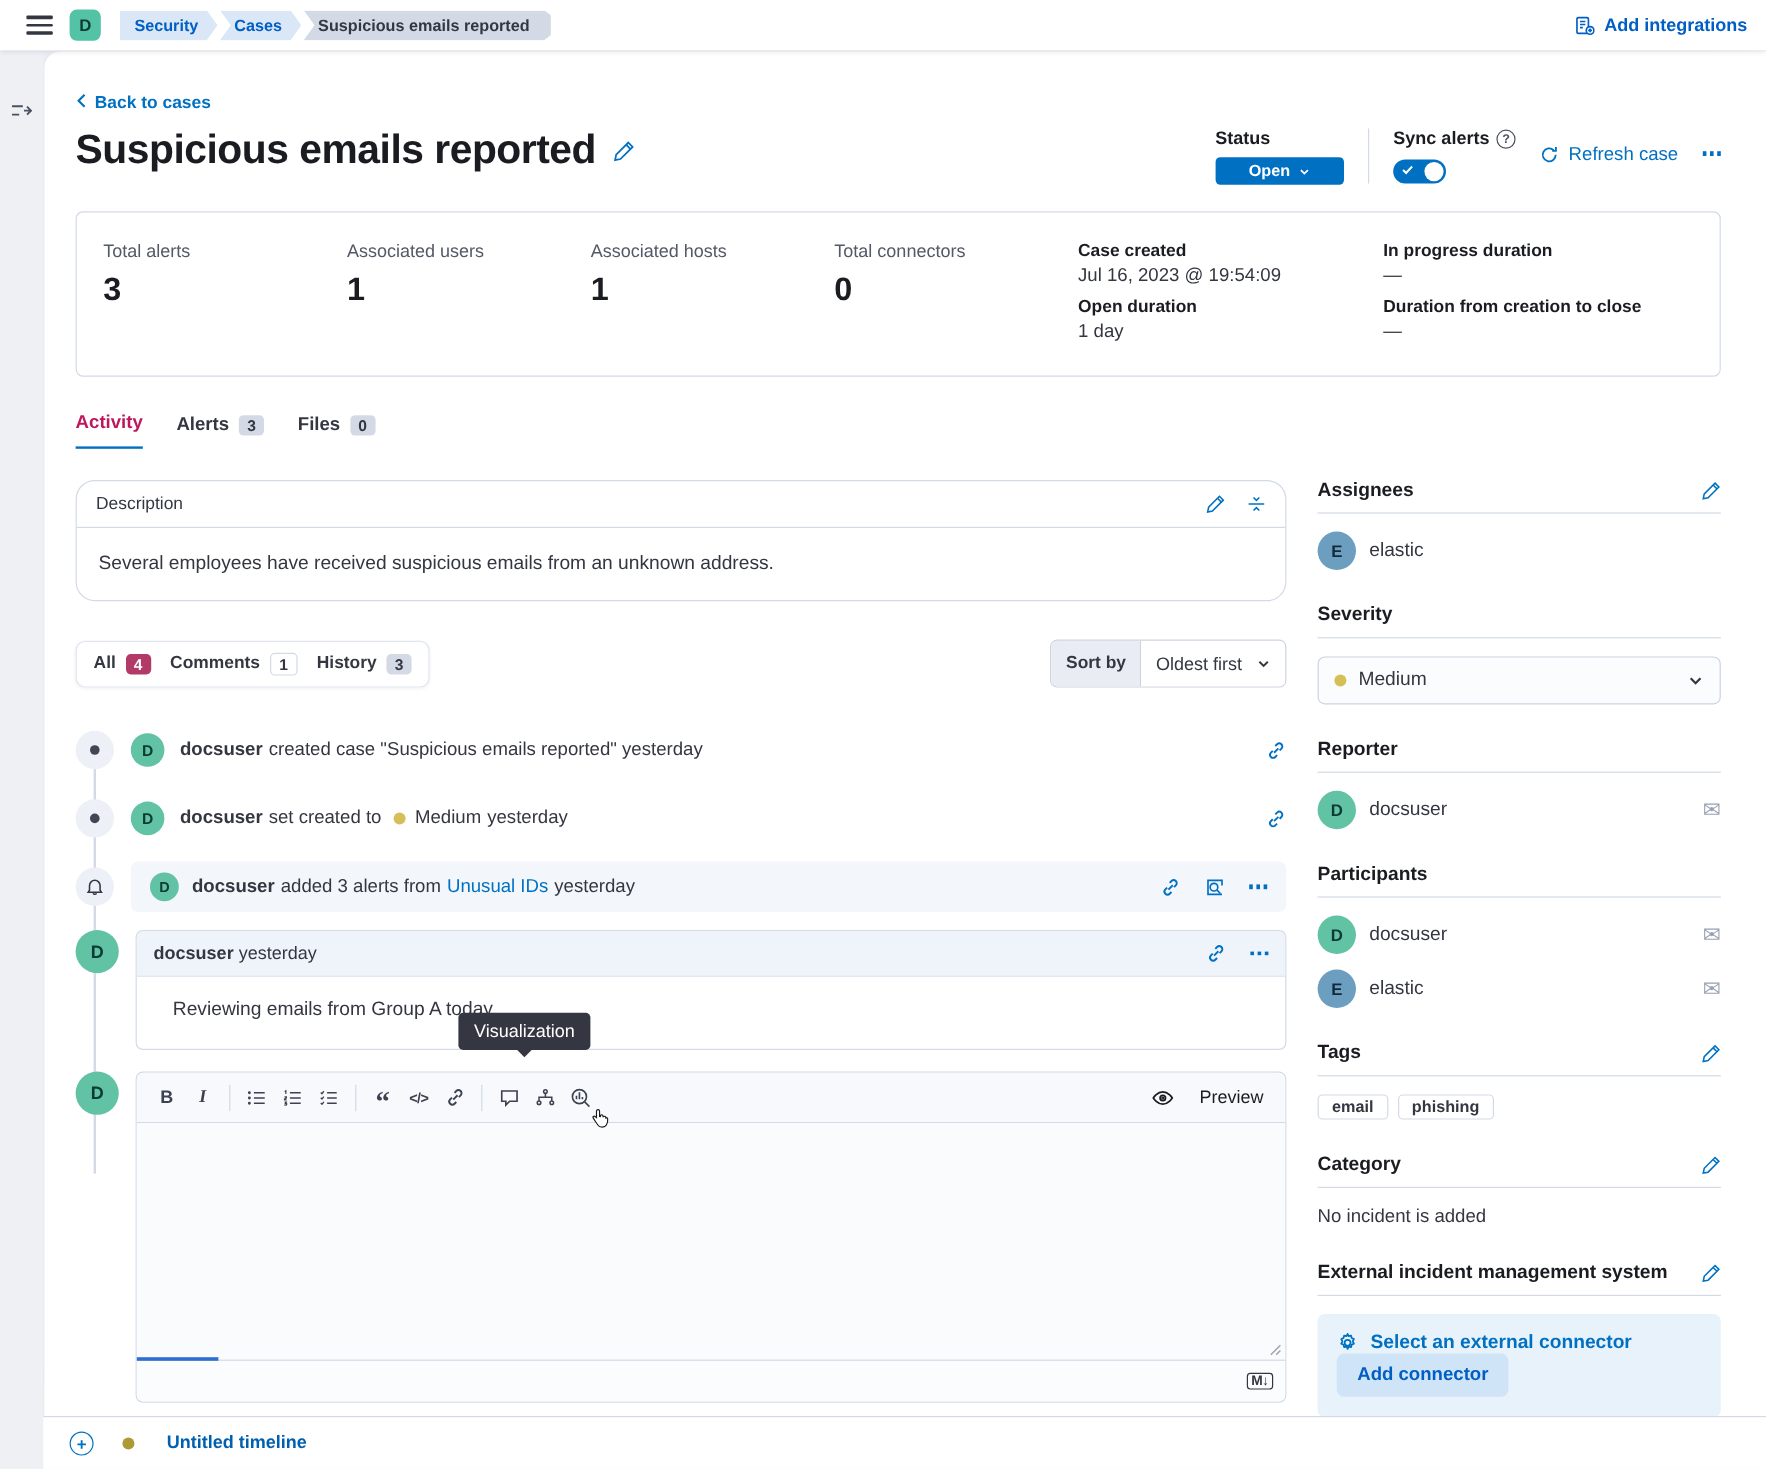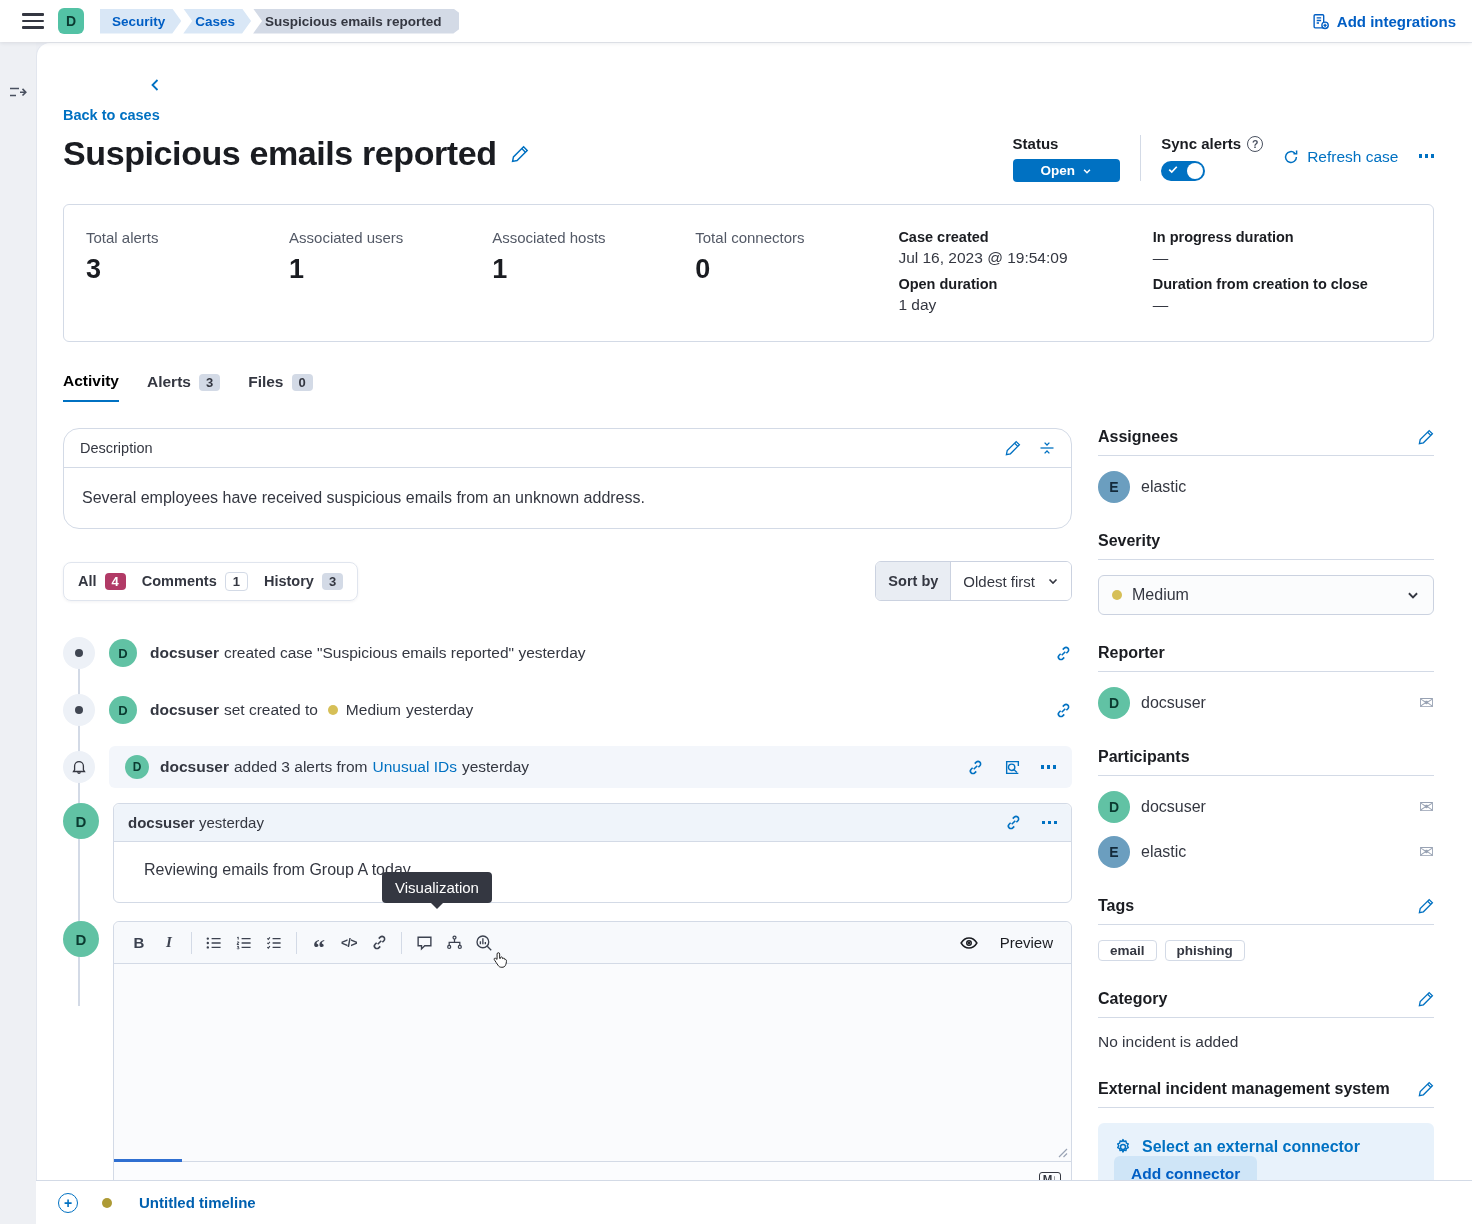--- a/index.html
+++ b/index.html
@@ -40,21 +40,21 @@
   .rail .expand{ margin:42px auto 0; width:18px; color:#4a5160; cursor:pointer;}
   .content{
     position:absolute; top:42px; left:36px; right:0; bottom:0; background:#fff;
     border-top-left-radius:14px; border-left:1px solid #e2e6ee; border-top:1px solid #e9ecf2;
     padding:34px 38px 0 26px; z-index:6; overflow:hidden;
   }
 
   a.link, .blue-text{ color:#0071c2; }
 
   
-  .back-link{ display:inline-flex; align-items:flex-end; gap:16px; color:#0071c2; font-size:14.5px; font-weight:600; cursor:pointer;flex-direction:column;}
+  .back-link{ display:inline-flex; align-items:flex-start; gap:6px; color:#0071c2; font-size:14.5px; font-weight:600; cursor:pointer;}
   .title-row{ display:flex; align-items:flex-start; margin-top:10px;}
   h1.case-title{ margin:0; font-size:34px; line-height:40px; font-weight:700; letter-spacing:-.4px; color:#1a1c21;}
   .title-edit{ color:#0071c2; margin:12px 0 0 14px; cursor:pointer;}
   .hdr-controls{ margin-left:auto; display:flex; align-items:flex-start; gap:20px; padding-top:2px;}
   .ctl-label{ font-size:15px; font-weight:700; color:#1a1c21; display:flex; align-items:center; gap:6px;}
   .btn-open{
     margin-top:7px; display:inline-flex; align-items:center; gap:7px; background:#0071c2; color:#fff;
     font-size:13.5px; font-weight:600; padding:4px 28px; border-radius:4px; cursor:pointer;
   }
   .q-icon{ width:16px; height:16px; border:1.4px solid #4a5160; border-radius:50%; font-size:10.5px; font-weight:700;
@@ -75,21 +75,21 @@
   .metric .m-label{ font-size:15px; color:#535966; }
   .metric .m-value{ font-size:27px; font-weight:700; color:#1a1c21; margin-top:8px; }
   .meta-col{ width:258px; }
   .meta-col.second{ width:262px; }
   .meta-row .m-label{ font-size:14.5px; font-weight:700; color:#1a1c21;}
   .meta-row .m-val{ font-size:15.5px; color:#343741; margin:4px 0 9px;}
 
   
   .tabs{ display:flex; gap:28px; margin-top:30px; }
   .tab{ display:flex; align-items:center; gap:8px; font-size:15.5px; font-weight:700; padding-bottom:10px; cursor:pointer; color:#343741;}
-  .tab.active{ color:#000000; border-bottom:2.5px solid #0071c2;align-items:flex-end;}
+  .tab.active{ color:#be185d; border-bottom:2.5px solid #0071c2;align-items:flex-end;}
   .badge{ background:#d3dae6; color:#343741; font-size:13px; font-weight:600; padding:1px 7px; border-radius:4px;}
 
   
   .columns{ display:flex; gap:26px; margin-top:26px;}
   .main-col{ flex:1; min-width:0;}
   .side-col{ width:336px; flex:none;}
 
   
   .panel{ border:1px solid #d3dae6; border-radius:16px; background:#fff;}
   .desc-head{ display:flex; align-items:center; padding:11px 16px; border-bottom:1px solid #d3dae6;}

